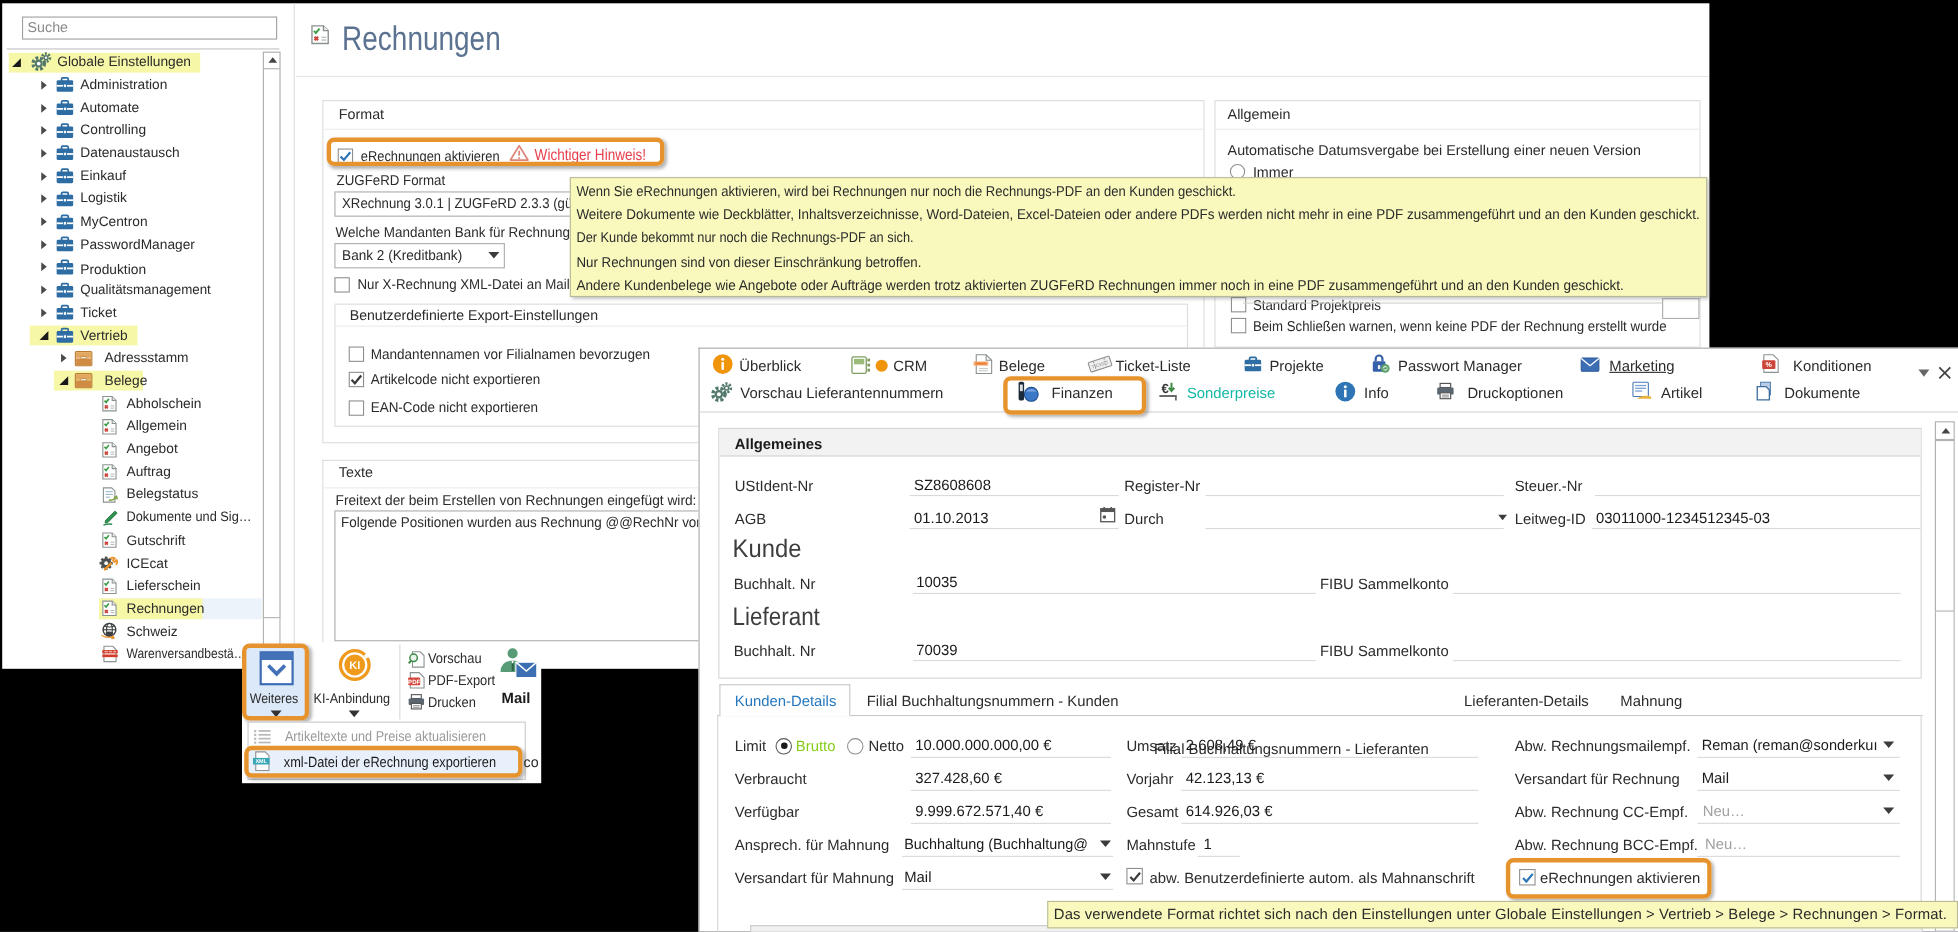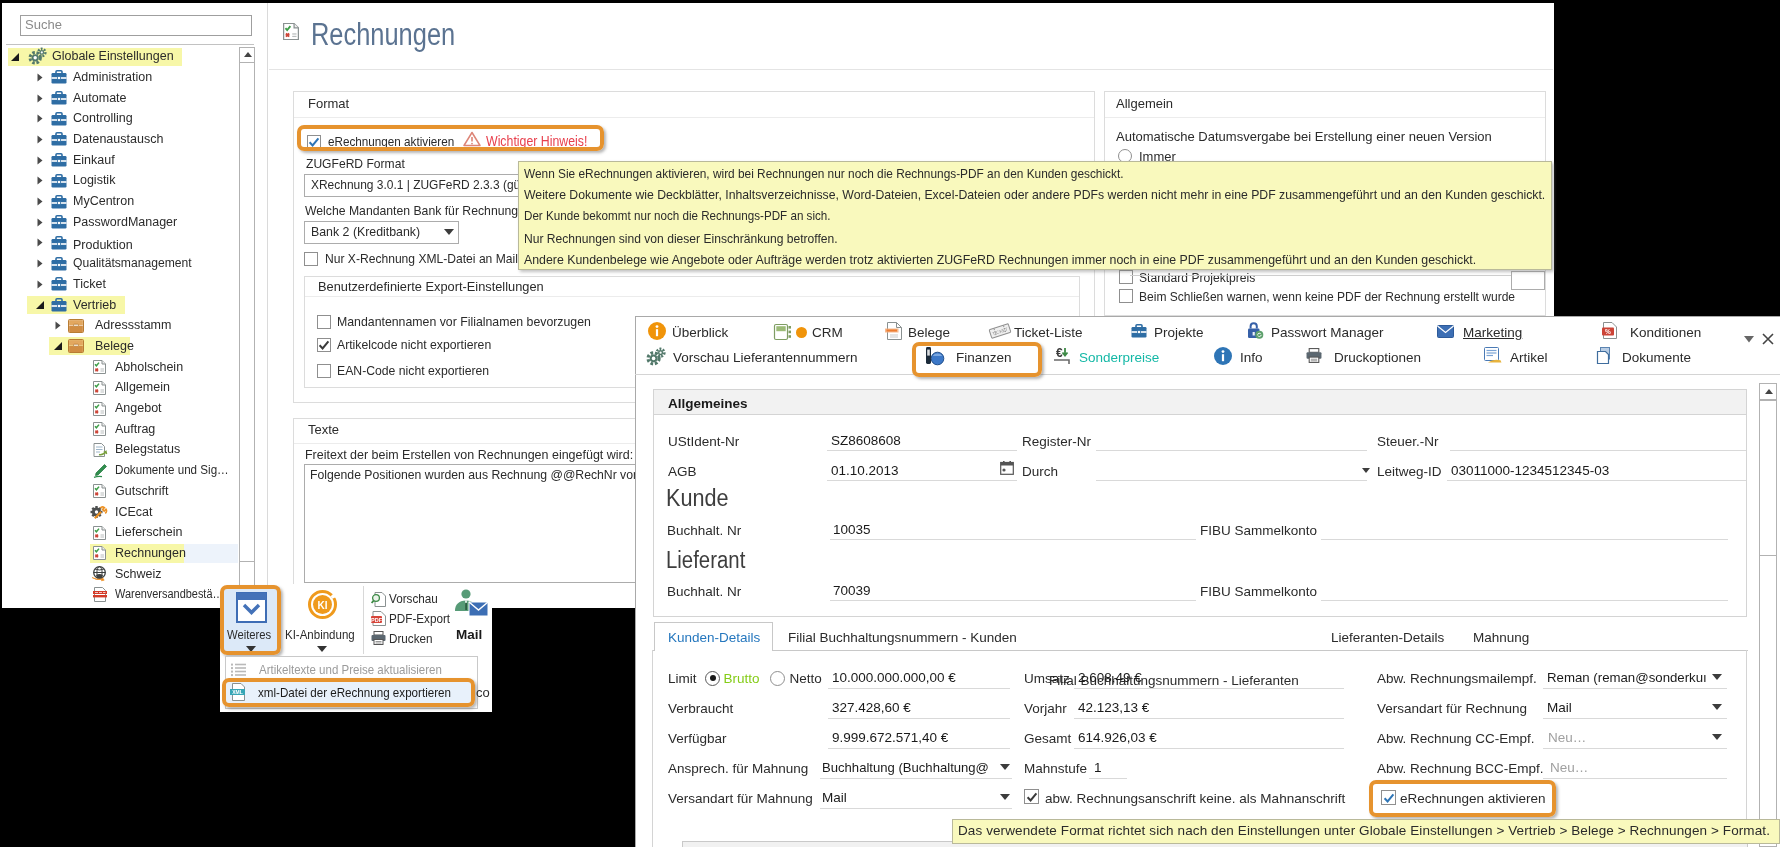--- a/index.html
+++ b/index.html
@@ -652,21 +652,21 @@
 <div class="t" style="left:1550px;top:760px;font-size:13.5px;color:#a0a0a0;">Neu…</div>
 <div class="ln" style="left:1543px;top:778px;width:184px;height:1px;background:#d9d9d9"></div>
 <div class="t" style="left:668px;top:791px;font-size:13.5px;color:#2b2b2b;">Versandart für Mahnung</div>
 <div class="t" style="left:822px;top:790px;font-size:13.5px;color:#1a1a1a;">Mail</div>
 <div class="arrow" style="left:1000px;top:794px"></div>
 <div class="ln" style="left:820px;top:808px;width:192px;height:1px;background:#d9d9d9"></div>
 <div class="ab" style="left:1024px;top:789px;width:15px;height:15px;background:#fff;border:1px solid #8f8f8f"></div>
 <svg style="left:1024.5px;top:789.5px" width="14" height="14" viewBox="0 0 14 14">
     <path d="M2.6 7.2 L5.6 10.4 L11.4 3.4" stroke="#3a3a3a" stroke-width="2" fill="none"></path>
   </svg>
-<div class="t" style="left:1045px;top:791px;font-size:13.5px;color:#2b2b2b;">abw. Rechnungsanschrift keine. als Mahnanschrift</div>
+<div class="t" style="left:1045px;top:791px;font-size:13.5px;color:#2b2b2b;">abw. Benutzerdefinierte autom. als Mahnanschrift</div>
 <div class="ab" style="left:1381px;top:790px;width:15px;height:15px;background:#fff;border:1px solid #8f8f8f"></div>
 <svg style="left:1381.5px;top:790.5px" width="14" height="14" viewBox="0 0 14 14">
     <path d="M2.6 7.2 L5.6 10.4 L11.4 3.4" stroke="#2e75b6" stroke-width="2" fill="none"></path>
   </svg>
 <div class="t" style="left:1400px;top:791px;font-size:13.5px;color:#2b2b2b;">eRechnungen aktivieren</div>
 <div class="org" style="left:1369px;top:780px;width:187px;height:37px"></div>
 <div class="ab" style="left:682px;top:841px;width:1066px;height:6px;background:#f1f1f1;border:1px solid #c9c9c9;border-bottom:none"></div>
 <div class="ab" style="left:1759px;top:383px;width:18px;height:464px;background:#fff;border:1px solid #b2b2b2"></div>
 <div class="ab" style="left:1759px;top:383px;width:18px;height:17px;background:#fff;border:1px solid #b2b2b2"></div>
 <div class="ab" style="left:1764.5px;top:389px;width:0;height:0;border:4px solid transparent;border-top:none;border-bottom:5px solid #444"></div>

